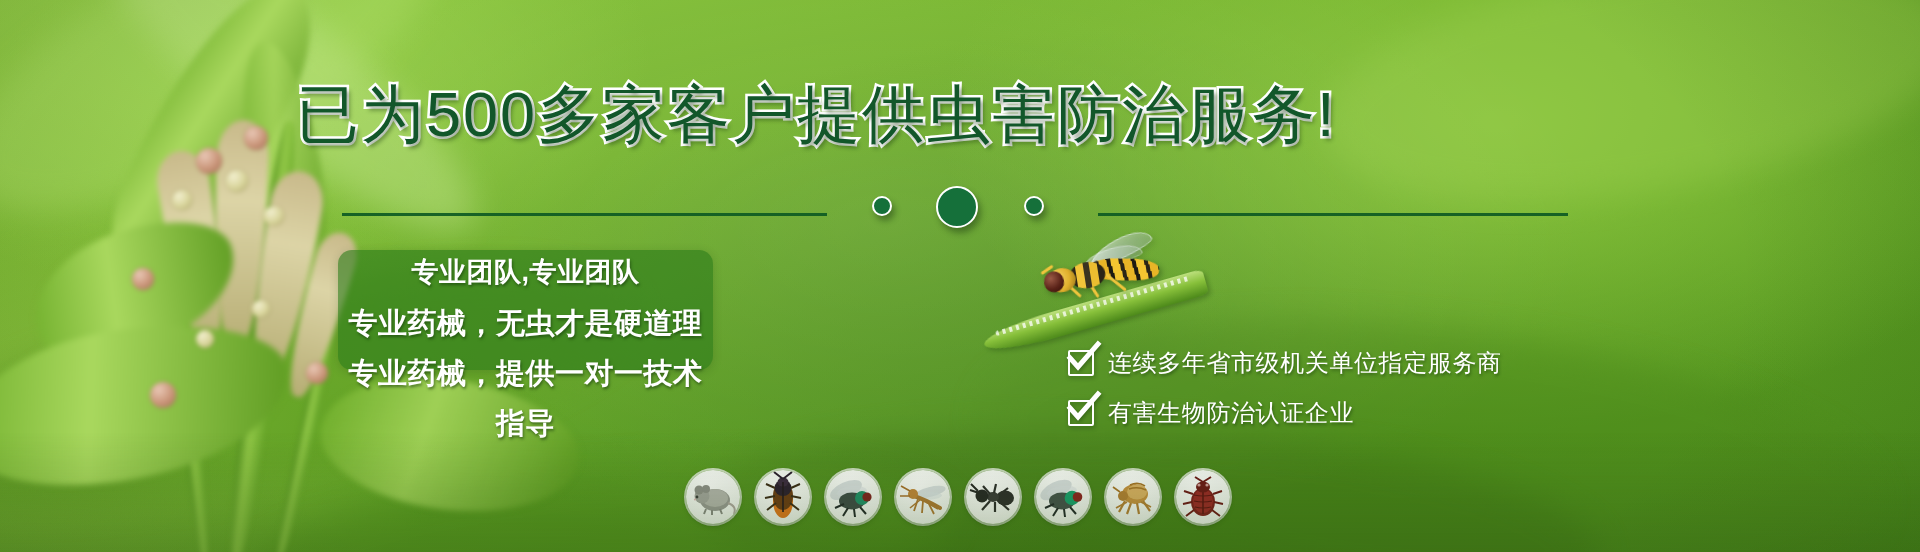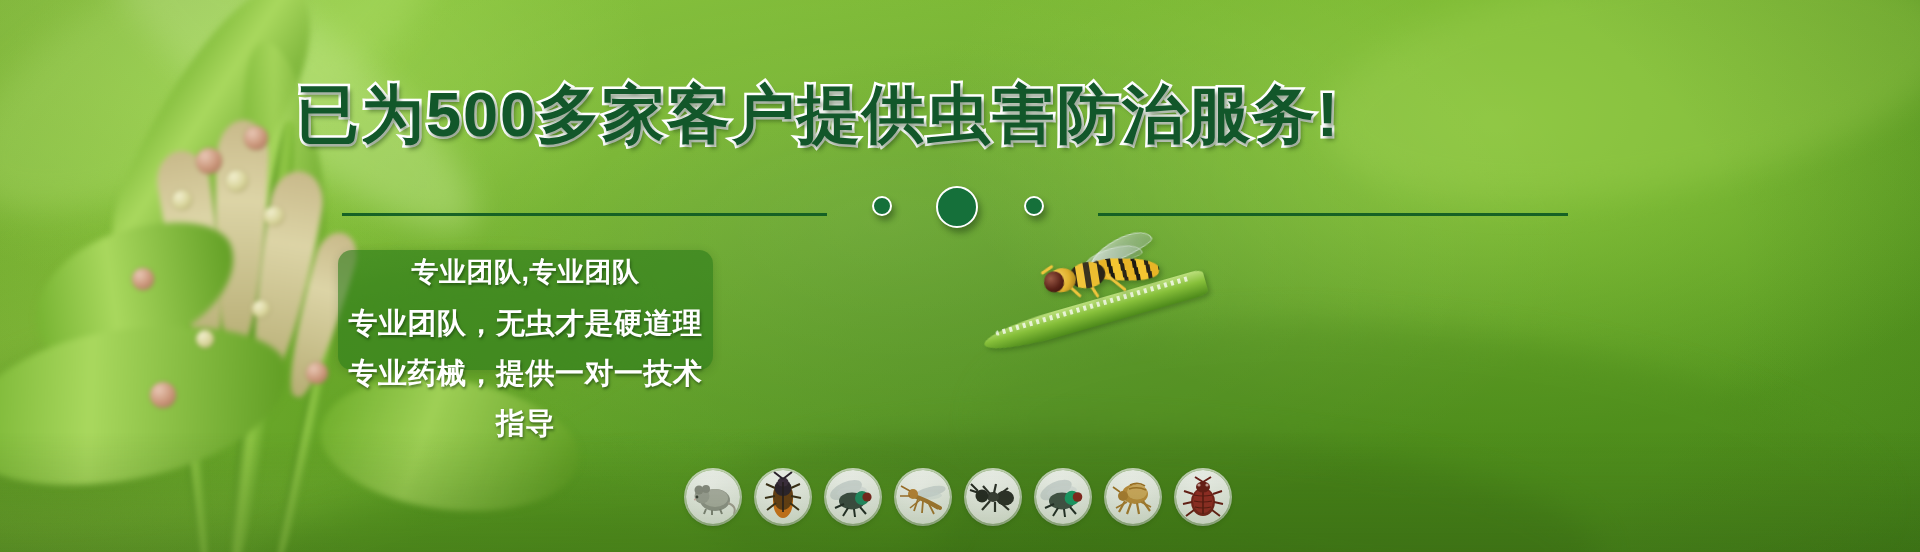--- a/index.html
+++ b/index.html
@@ -101,21 +101,21 @@
 
   
   .headline {
     position: absolute;
     left: 296px;
     top: 78px;
     width: 1010px;
     height: 72px;
     font-size: 63px;
     line-height: 72px;
-    font-weight: 700;
+    font-weight: 400;
     letter-spacing: 2px;
     white-space: nowrap;
     color: #12572a;
     text-align: center;
     -webkit-text-stroke: 5px #ffffff;
     paint-order: stroke fill;
     text-shadow:
        3px 4px 4px rgba(20,50,10,.45),
        0 0 2px rgba(255,255,255,.6);
   }
@@ -362,38 +362,56 @@
   <div class="dot dot-a"></div>
   <div class="dot dot-b"></div>
   <div class="dot dot-c"></div>
 
   <div class="rule rule-left"></div>
   <div class="rule rule-right"></div>
 
   <div class="panel"></div>
   <div class="panel-lines">
     <div class="pl1">专业团队,专业团队</div>
-    <div class="pl2">专业团队，无虫才是硬道理</div>
+    <div class="pl2">专业药械，无虫才是硬道理</div>
     <div class="pl3">专业药械，提供一对一技术指导</div>
   </div>
 
   <div class="flystem"></div>
   <div class="hoverfly">
     <div class="hf-wing hf-w1"></div>
     <div class="hf-wing hf-w2"></div>
     <div class="hf-abdomen"></div>
     <div class="hf-leg hf-l3"></div>
     <div class="hf-leg hf-l2"></div>
     <div class="hf-leg hf-l1"></div>
     <div class="hf-thorax"></div>
     <div class="hf-head"></div>
     <div class="hf-eye"></div>
     <div class="hf-ant"></div>
   </div>
 
+  <div class="features">
+    <div class="feature-row">
+      <span class="chk">
+        <svg width="34" height="30" viewBox="0 0 34 30" aria-hidden="true">
+          <path d="M3 15 L11 24 L31 1" fill="none" stroke="#ffffff" stroke-width="5" stroke-linecap="square" stroke-linejoin="miter"></path>
+        </svg>
+      </span>
+      <span class="feature-text">连续多年省市级机关单位指定服务商</span>
+    </div>
+    <div class="feature-row">
+      <span class="chk">
+        <svg width="34" height="30" viewBox="0 0 34 30" aria-hidden="true">
+          <path d="M3 15 L11 24 L31 1" fill="none" stroke="#ffffff" stroke-width="5" stroke-linecap="square" stroke-linejoin="miter"></path>
+        </svg>
+      </span>
+      <span class="feature-text">有害生物防治认证企业</span>
+    </div>
+  </div>
 
   <div class="pests">
 
     <div class="pest">
       <svg width="54" height="54" viewBox="0 0 54 54">
         <ellipse cx="29" cy="30" rx="15" ry="11" fill="#9a9a96"></ellipse>
         <ellipse cx="29" cy="28" rx="13" ry="9" fill="#b6b6b0"></ellipse>
         <circle cx="16" cy="26" r="7.5" fill="#a5a5a0"></circle>
         <circle cx="13" cy="20" r="4.5" fill="#8f8f8a"></circle>
         <circle cx="20" cy="19" r="4" fill="#8f8f8a"></circle>

